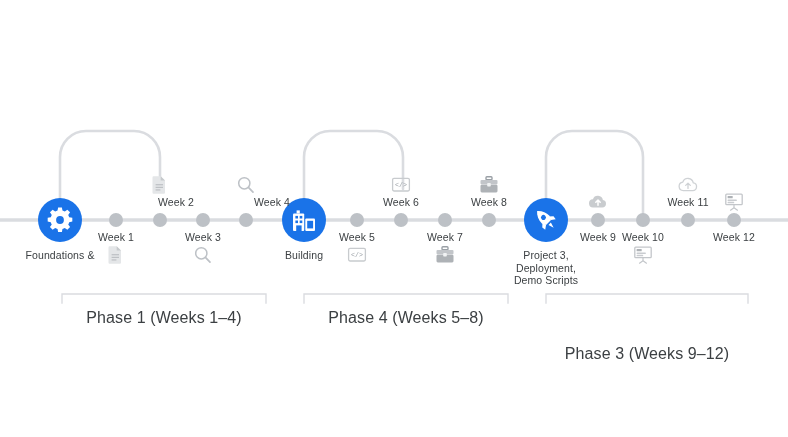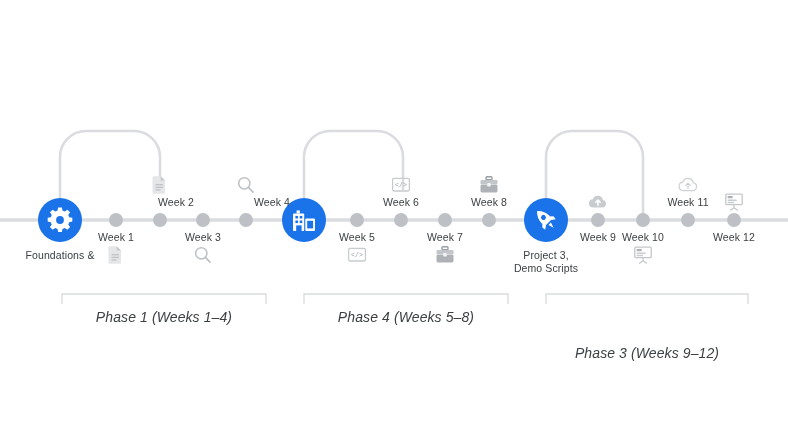--- a/index.html
+++ b/index.html
@@ -41,28 +41,27 @@
     font-size: 10.5px;
     line-height: 12.5px;
     color: #3c4043;
     text-align: center;
     transform: translateX(-50%);
     width: 120px;
     letter-spacing: 0.1px;
   }
   .phase-label {
     position: absolute;
-    font-size: 14px;
+    font-size: 16px;
     line-height: 13px;
     color: #3c4043;
     text-align: center;
     white-space: nowrap;
     transform: translateX(-50%);
     letter-spacing: 0.1px;
-    font-style: italic;
   }
   .week-icon {
     position: absolute;
     transform: translateX(-50%);
     width: 22px;
     height: 20px;
     display: flex;
     align-items: center;
     justify-content: center;
   }
@@ -250,23 +249,25 @@
         <svg width="20" height="20" viewBox="0 0 20 20">
           <use href="#glyph-presentation"></use>
         </svg>
       </div>
     </div>
   <div id="milestone-labels">
       <div class="milestone-label" style="left: 60px; top: 249px;">
         <div>Foundations &amp;</div>
       </div>
       <div class="milestone-label" style="left: 304px; top: 249px;">
+        <div>Building</div>
       </div>
       <div class="milestone-label" style="left: 546px; top: 249px;">
         <div>Project 3,</div>
+        <div>Deployment,</div>
         <div>Demo Scripts</div>
       </div>
     </div>
   <div id="phase-labels">
       <div class="phase-label" style="left: 164px; top: 311px;">Phase 1 (Weeks 1–4)</div>
       <div class="phase-label" style="left: 406px; top: 311px;">Phase 4 (Weeks 5–8)</div>
       <div class="phase-label" style="left: 647px; top: 311px; margin-top: 36px;">Phase 3 (Weeks 9–12)</div>
     </div>
 </div>
 

